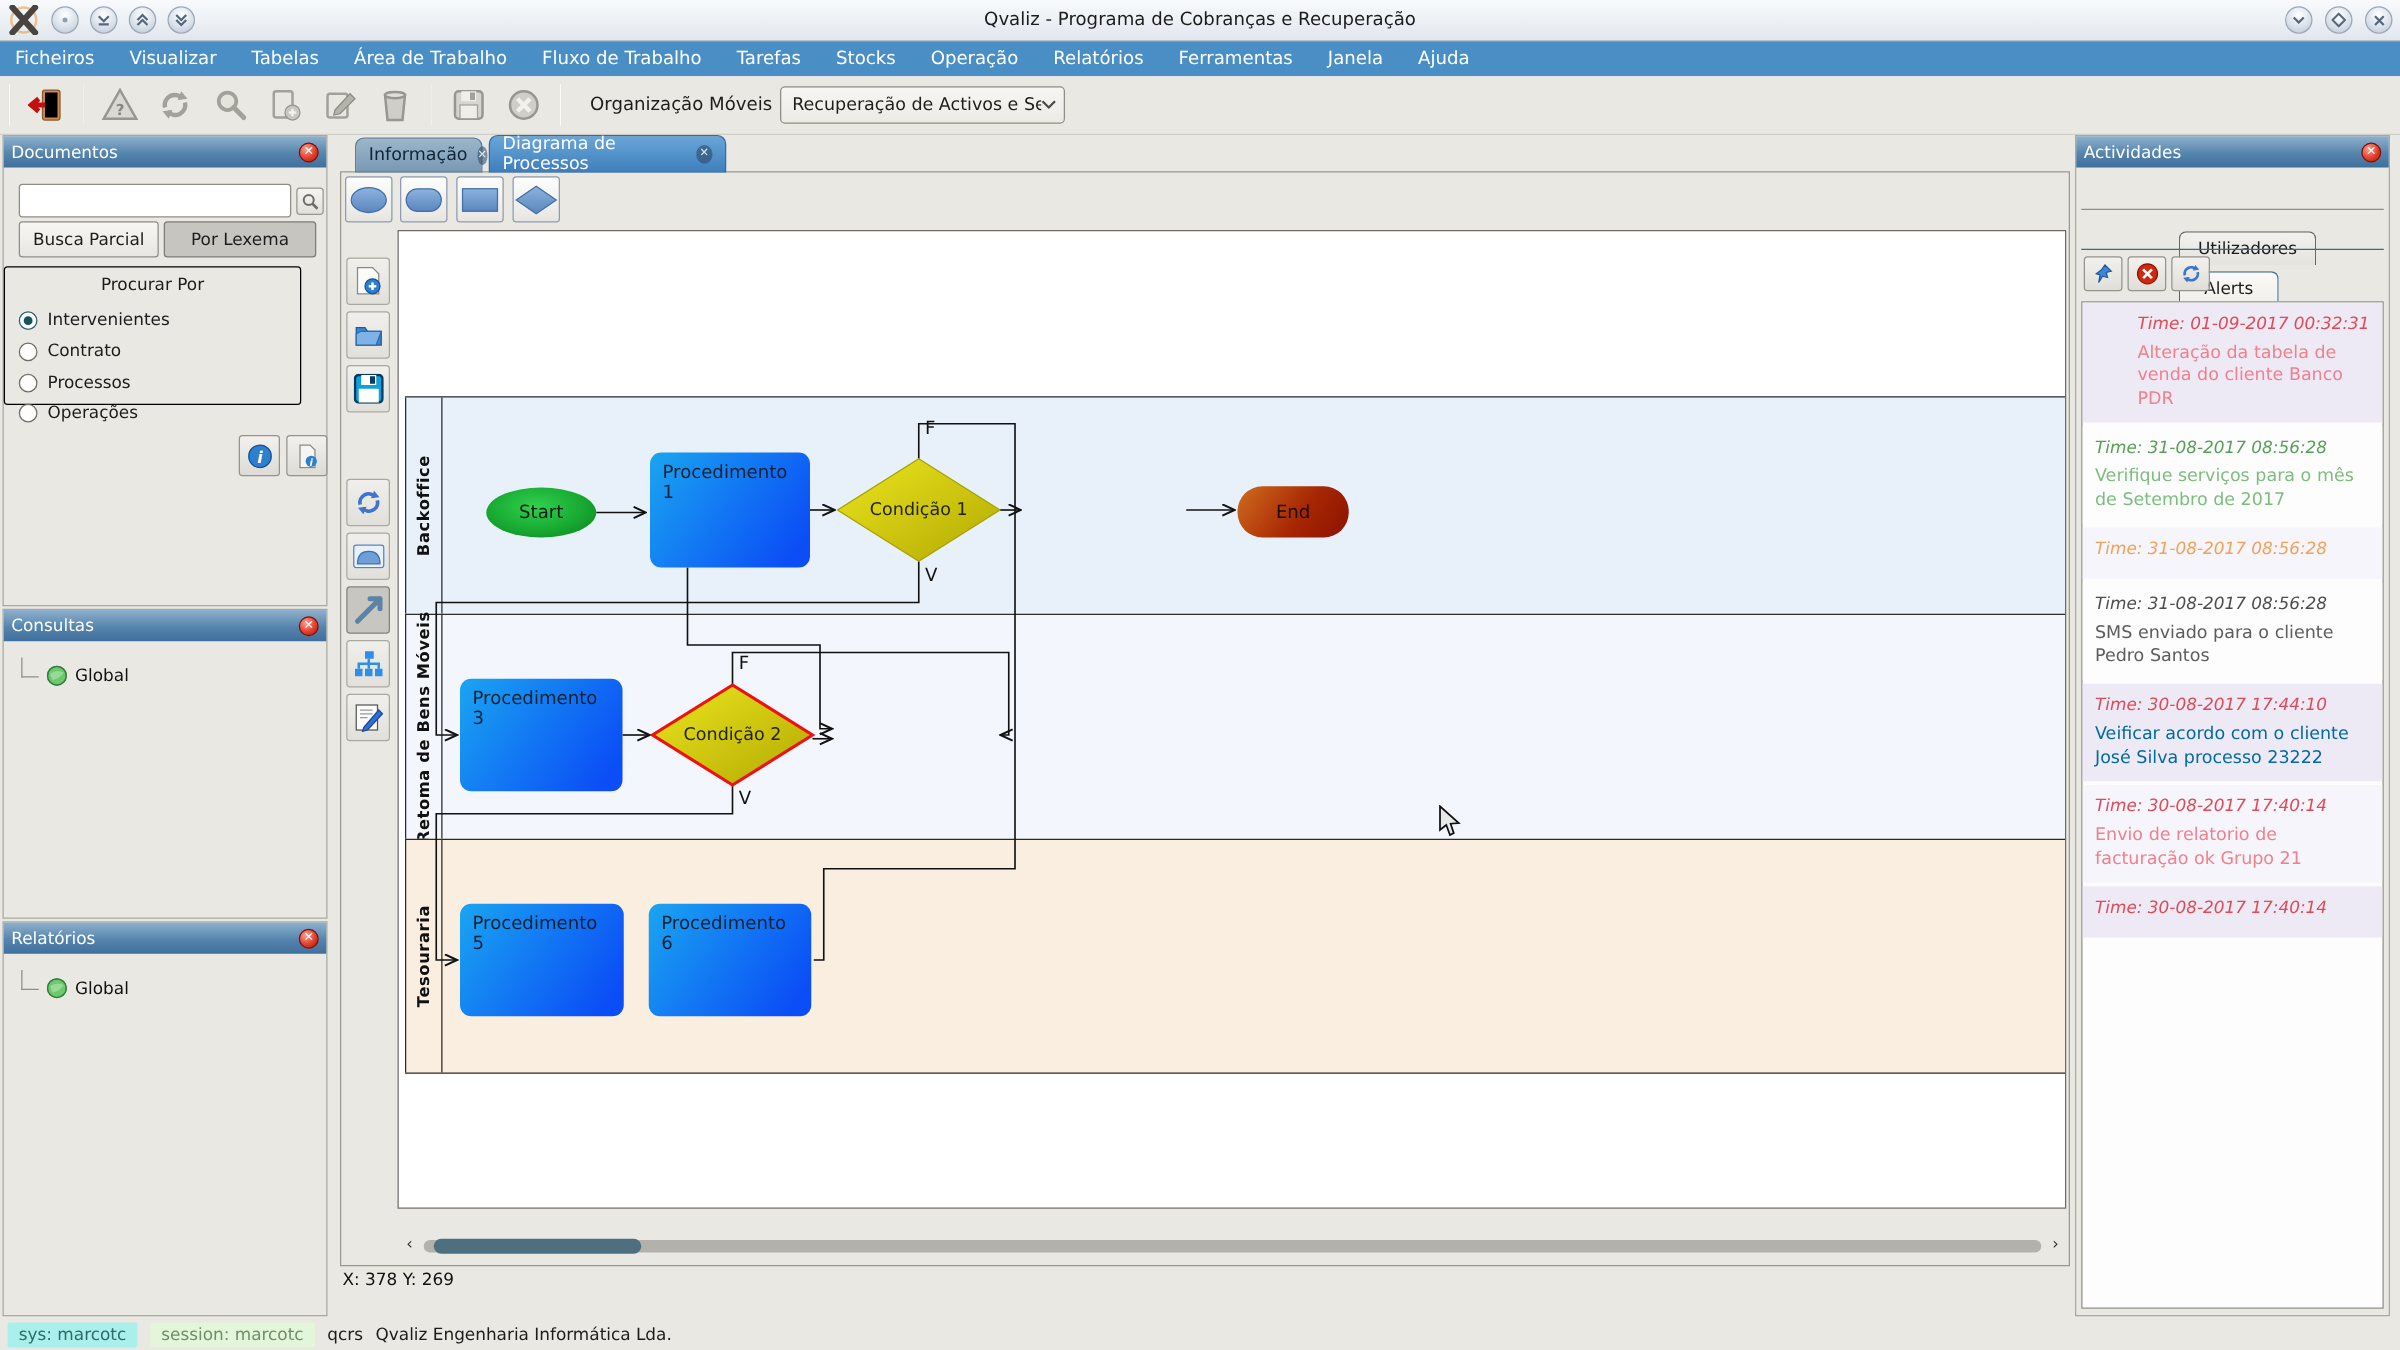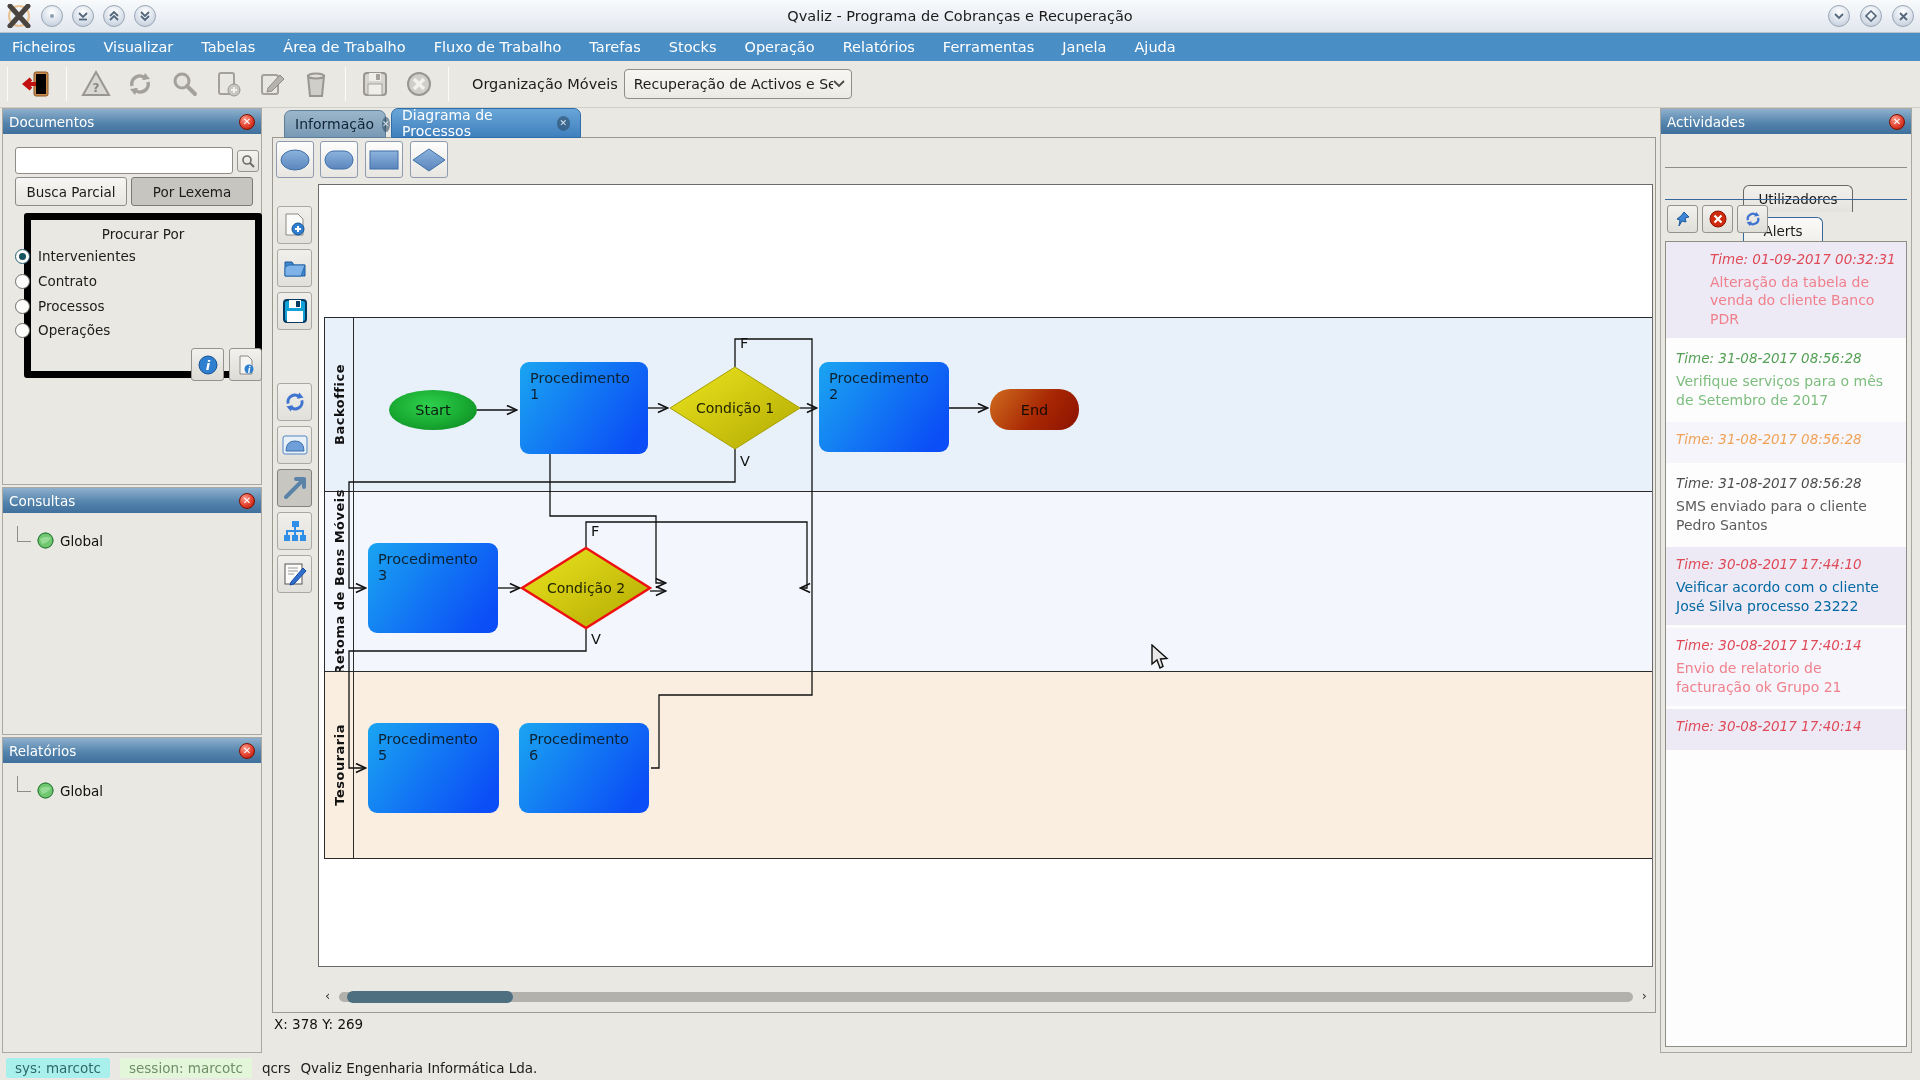--- a/index.html
+++ b/index.html
@@ -43,22 +43,22 @@
     border:1px solid #7e1000; color:#fff; font-size:10px; line-height:14px; text-align:center; font-weight:bold; }
   #search-input { position:absolute; left:12px; top:38px; width:218px; height:27px;
     background:#fff; border:1px solid #8f8d86; border-radius:3px; padding:0 6px; font-size:13px; }
   #search-btn { position:absolute; left:234px; top:41px; width:22px; height:22px;
     background:linear-gradient(#f5f4f1,#e2e0da); border:1px solid #979590; border-radius:3px;
     display:flex; align-items:center; justify-content:center; }
   .seg-btn { position:absolute; top:68px; height:29px; font-size:13.5px; color:#1c1c1c;
     border:1px solid #8f8d86; border-radius:3px; display:flex; align-items:center; justify-content:center; }
   #btn-busca { left:12px; width:112px; background:linear-gradient(#f7f6f4,#e8e6e1); }
   #btn-lexema { left:128px; width:122px; background:#c7c5bf; border-color:#7d7b75; }
-  #groupbox { position:absolute; left:21px; top:104px; width:238px; height:165px;
-    border:7px solid #000000; border-radius:3px; }
+  #groupbox { position:absolute; left:0; top:104px; width:238px; height:111px;
+    border:1px solid #000000; border-radius:3px; }
   #groupbox .gb-title { text-align:center; font-size:13.5px; color:#1c1c1c; margin-top:6px; }
   .radio-row { position:absolute; left:12px; display:flex; align-items:center; gap:8px; font-size:13.5px; color:#1c1c1c; }
   .radio { width:15px; height:15px; border-radius:50%; background:#fdfdfc; border:1px solid #6f6d67; position:relative; }
   .radio.sel { border-color:#265f6e; }
   .radio.sel::after { content:""; position:absolute; left:3px; top:3px; width:7px; height:7px;
     border-radius:50%; background:#14525e; }
   .mini-btn { position:absolute; width:33px; height:33px; background:linear-gradient(#f2f1ee,#dddbd5);
     border:1px solid #95938d; border-radius:3px; display:flex; align-items:center; justify-content:center; }
   .tree-row { position:absolute; left:14px; display:flex; align-items:center; gap:6px; font-size:13.5px; color:#111; }
   .tree-elbow { width:14px; height:16px; border-left:1px solid #8f8d86; border-bottom:1px solid #8f8d86; margin-top:-14px; }
@@ -484,21 +484,20 @@
       <path d="M267 443 V466 H30 V583 H46" marker-end="url(#arr)"></path>
       <path d="M267 363 V337 H488 V403 H482" marker-end="url(#arr)"></path>
     </g>
     <polygon points="416,182 481,223 416,264 351,223" fill="url(#gradYellow)" stroke="#a8a000" stroke-width="1"></polygon>
     <polygon points="267,363 331,403 267,443 203,403" fill="url(#gradYellow)" stroke="#ee1111" stroke-width="2.5"></polygon>
   </svg>
 
   <div id="node-start" class="node startend" style="left:70px;top:205px;width:88px;height:40px">Start</div>
   <div class="node proc" style="left:201px;top:177px;width:128px;height:92px">Procedimento 1</div>
   <div class="dlabel" style="left:351px;top:215px;width:130px">Condição 1</div>
-  <div class="node proc" style="left:500px;top:177px;width:130px;height:90px">Procedimento 2</div>
   <div id="node-end" class="node startend" style="left:671px;top:204px;width:89px;height:41px">End</div>
   <div class="node proc" style="left:49px;top:358px;width:130px;height:90px">Procedimento 3</div>
   <div class="dlabel" style="left:203px;top:395px;width:128px">Condição 2</div>
   <div class="node proc" style="left:49px;top:538px;width:131px;height:90px">Procedimento 5</div>
   <div class="node proc" style="left:200px;top:538px;width:130px;height:90px">Procedimento 6</div>
 
   <span class="flabel" style="left:421px;top:150px">F</span>
   <span class="flabel" style="left:421px;top:268px">V</span>
   <span class="flabel" style="left:272px;top:338px">F</span>
   <span class="flabel" style="left:272px;top:446px">V</span>

